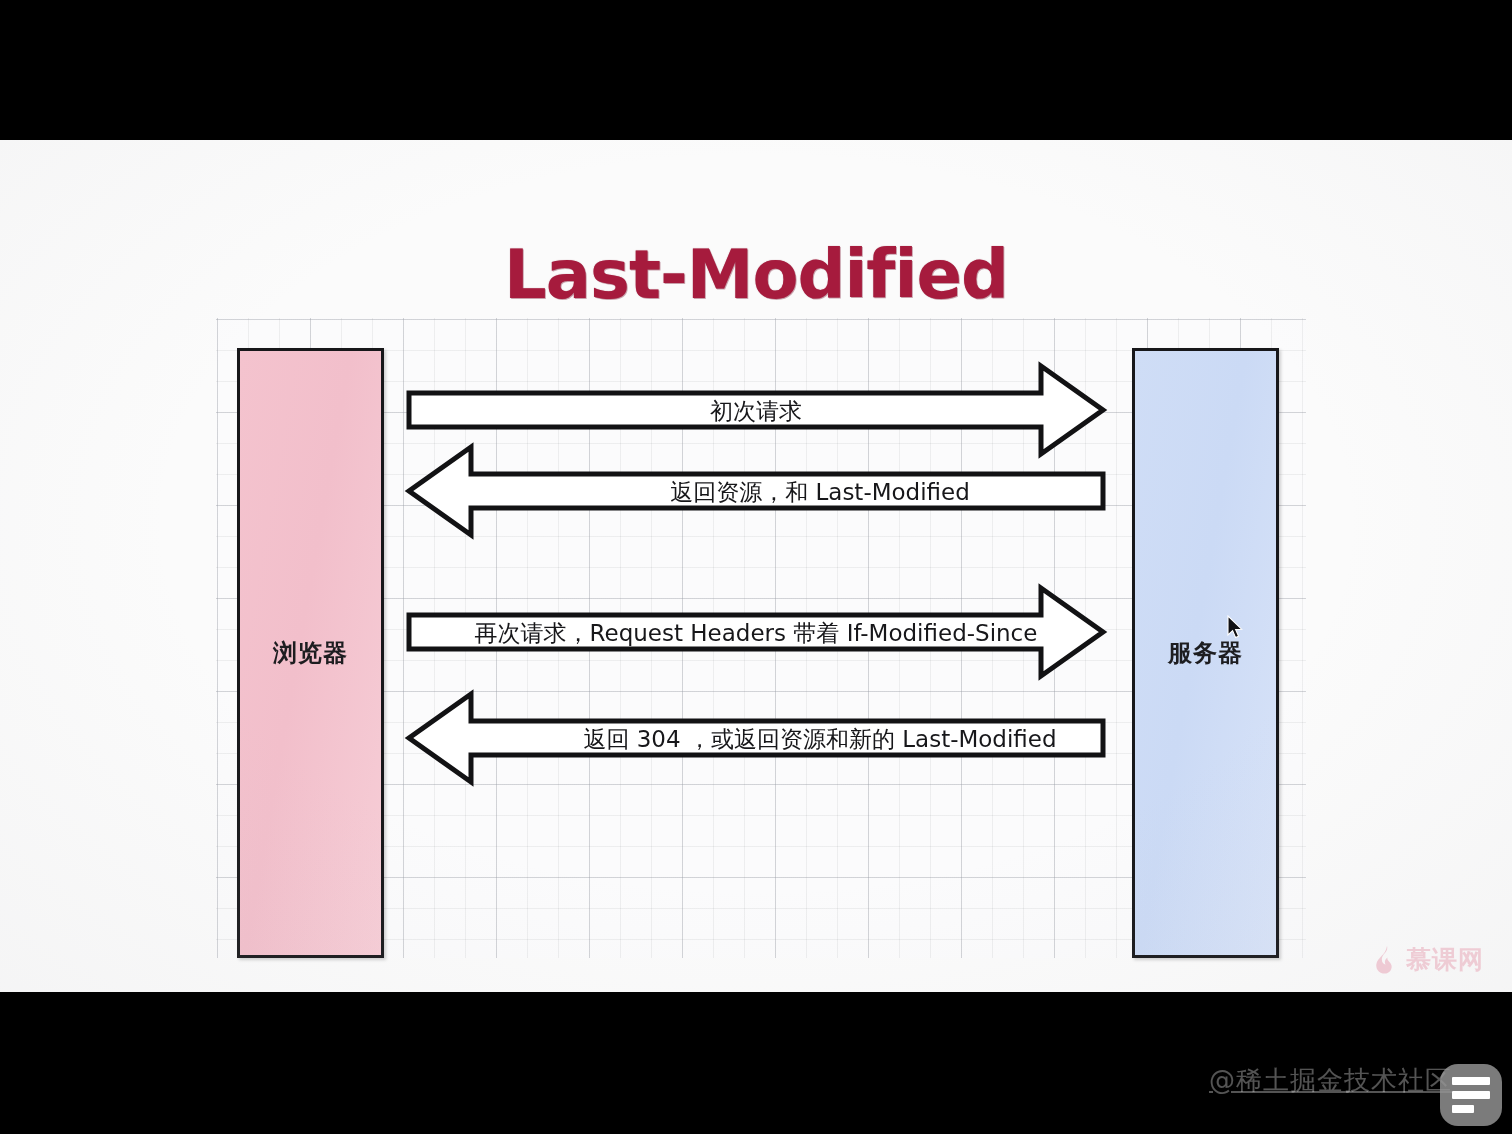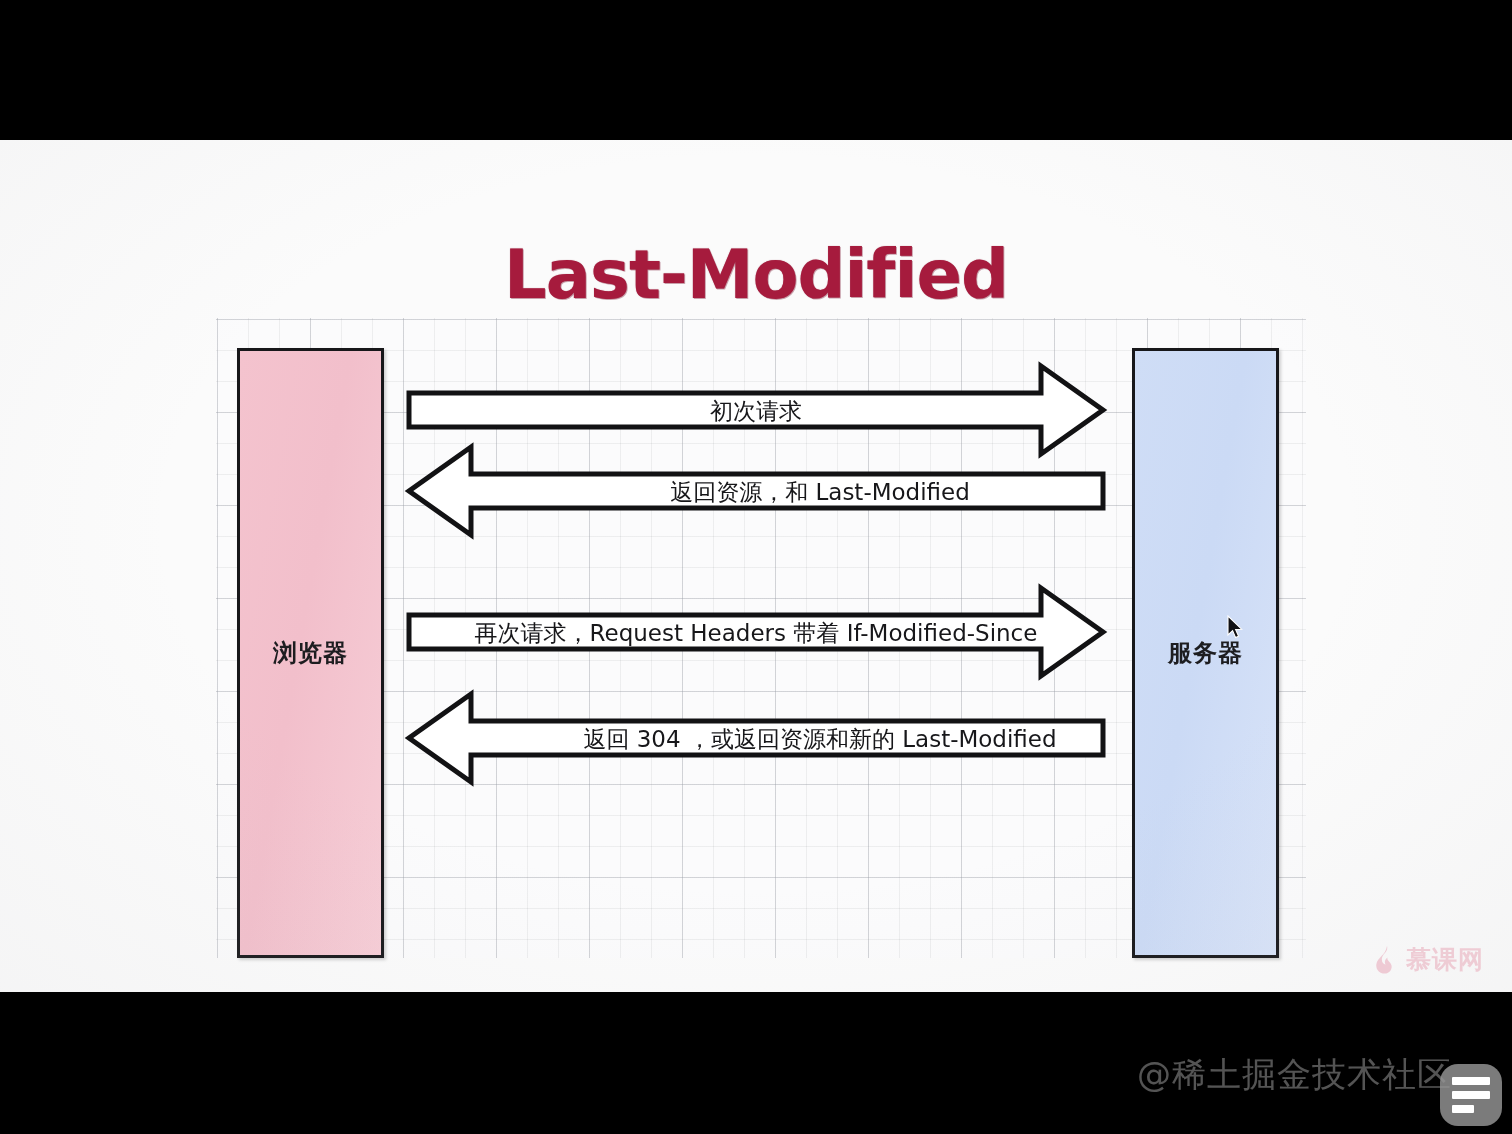--- a/index.html
+++ b/index.html
@@ -172,24 +172,25 @@
     width: 1512px;
     height: 142px;
     background: #000;
     z-index: 10;
   }
   #juejin-wm {
     position: absolute;
     right: 60px;
     bottom: 36px;
     font-family: "DejaVu Sans", sans-serif;
-    font-size: 34px;
+    font-size: 26px;
     color: rgba(255,255,255,0.33);
     letter-spacing: 1px;
     white-space: nowrap;
+    text-decoration: underline;
   }
   #playlist-button {
     position: absolute;
     right: 10px;
     bottom: 8px;
     width: 62px;
     height: 62px;
     border-radius: 18px;
     background: rgba(150,150,150,0.82);
     display: flex;

